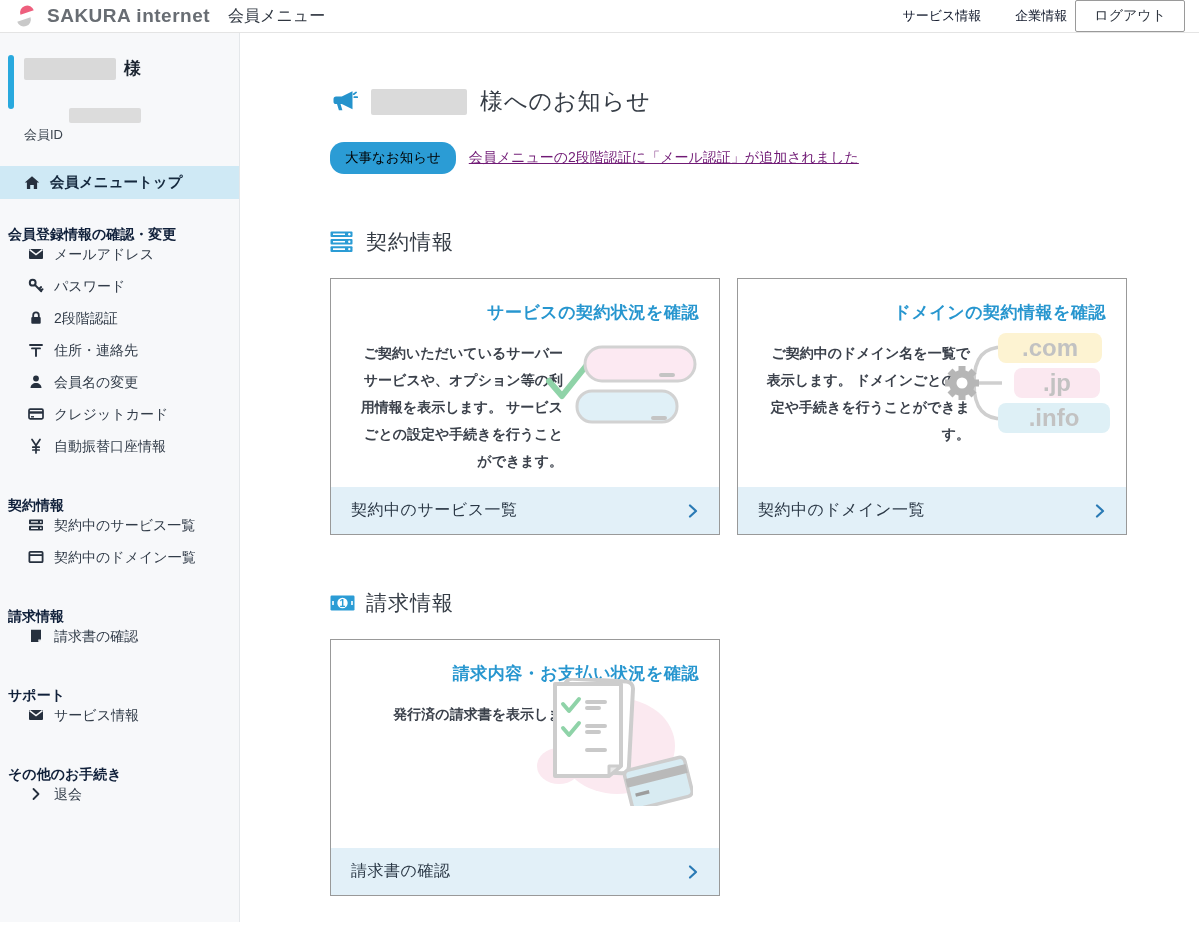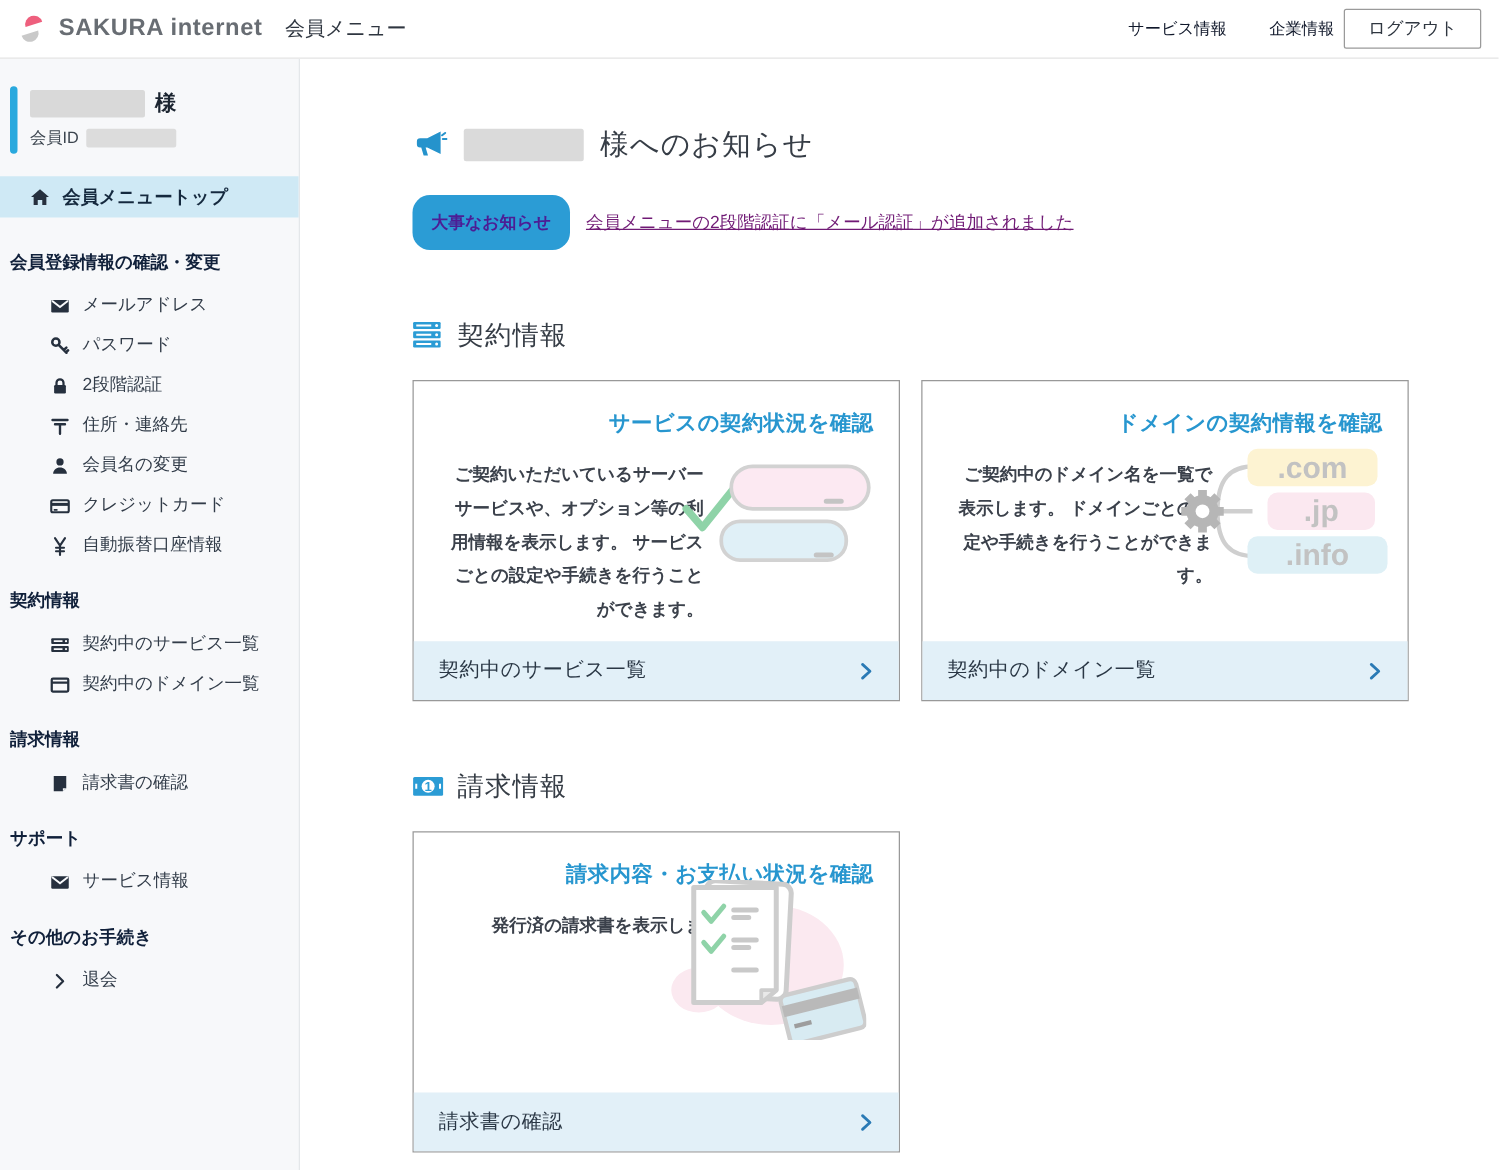--- a/index.html
+++ b/index.html
@@ -1,20 +1,20 @@
 <!DOCTYPE html>
 <html lang="ja"><head>
 <meta charset="utf-8">
 <style>
   * { margin:0; padding:0; box-sizing:border-box; }
   html,body { width:1199px; height:936px; background:#fff; overflow:hidden;
     font-family:"Liberation Sans","DejaVu Sans",sans-serif; }
 
   
-  .topbar { height:47px; display:flex; align-items:center; padding:0 14px 0 12px;
+  .topbar { height:33px; display:flex; align-items:center; padding:0 14px 0 12px;
     border-bottom:1px solid #e4e4e4; background:#fff; position:relative; z-index:2; }
   .brand { display:flex; align-items:center; gap:8px; }
   .brand-name { font-size:19px; font-weight:bold; color:#686d73; letter-spacing:.5px; }
   .app-title { font-size:16px; color:#2f3640; margin-left:18px; }
   .top-nav { margin-left:auto; display:flex; align-items:center; gap:34px; }
   .top-nav a { font-size:13px; color:#0f172a; text-decoration:none; cursor:pointer; }
   .logout-btn { margin-left:8px; background:#fff; border:1px solid #9a9a9a; border-radius:2px;
     font-size:14px; color:#2f3640; padding:6px 18px; cursor:pointer; }
 
   
@@ -25,46 +25,46 @@
 
   
   .user-block { position:relative; padding:24px 10px 0 24px; }
   .user-accent { position:absolute; left:8px; top:22px; width:6px; height:54px;
     background:#29a9de; border-radius:3px; }
   .user-name-row { display:flex; align-items:center; gap:8px; }
   .redact { background:#d9d9d9; border-radius:2px; filter:blur(.4px); }
   .redact-name { width:92px; height:22px; }
   .user-suffix { font-size:17px; font-weight:bold; color:#1b2430; }
   .user-id-row { display:flex; align-items:center; gap:6px; margin-top:7px; }
-  .user-id-label { font-size:13px; color:#3c454f; }
+  .user-id-label { font-size:13px; color:#3c454f;margin-top:39px; }
   .redact-id { width:72px; height:15px; background:#dcdcdc; }
 
   .side-top-item { margin-top:22px; height:33px; display:flex; align-items:center; gap:10px;
     background:#cfe9f5; padding-left:24px; cursor:pointer; }
   .side-top-item .lbl { font-size:14.5px; font-weight:bold; color:#15293e; }
 
   .side-section-title { font-size:14px; font-weight:bold; color:#10203a;
     margin:27px 8px 2px 8px; }
-  .side-item { height:32px; display:flex; align-items:flex-end; gap:10px; padding-left:40px;
+  .side-item { height:32px; display:flex; align-items:flex-start; gap:10px; padding-left:28px;
     cursor:pointer; }
   .side-item .lbl { font-size:14px; color:#323c49; }
   .icn { width:16px; height:16px; display:inline-flex; align-items:center; justify-content:center;
     color:#26303e; flex:none; }
   .icn svg { width:16px; height:16px; display:block; }
 
   
   .announce-head { display:flex; align-items:center; gap:13px; }
   .announce-head .icn-big { width:28px; height:28px; color:#2593cc; }
   .announce-head .icn-big svg { width:28px; height:28px; }
   .redact-title { width:96px; height:26px; background:#dadada; }
   .announce-title { font-size:23px; color:#363d46; letter-spacing:1px; }
 
   .notice-row { display:flex; align-items:center; gap:13px; margin-top:25px; }
-  .notice-badge { background:#2b9cd5; color:#4c1d95; font-size:13.5px; font-weight:bold;
-    height:44px; display:inline-flex; align-items:center; padding:0 15px; border-radius:14px; }
+  .notice-badge { background:#2b9cd5; color:#000000; font-size:13.5px; font-weight:normal;
+    height:32px; display:inline-flex; align-items:center; padding:0 15px; border-radius:14px; }
   .notice-link { font-size:14px; color:#701a75; text-decoration:underline; cursor:pointer; }
 
   
   .section-head { display:flex; align-items:center; gap:11px; margin-top:54px; }
   .section-head .icn-sec { width:25px; height:22px; }
   .section-title { font-size:21px; color:#363d46; letter-spacing:1px; }
 
   
   .cards-row { display:flex; gap:17px; margin-top:22px; }
   .card { width:390px; height:257px; border:1px solid #999; background:#fff;

